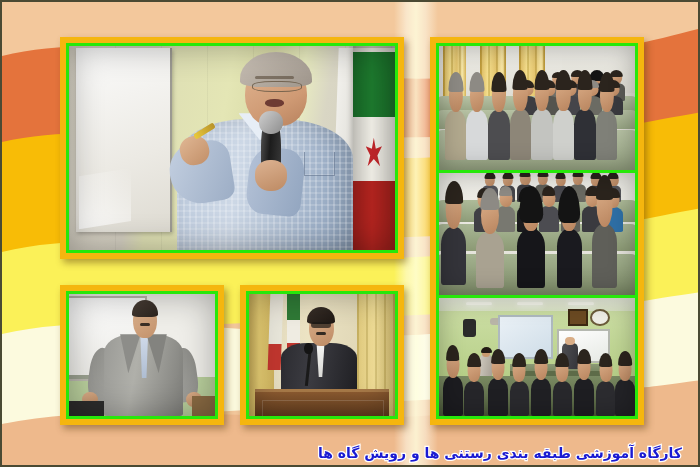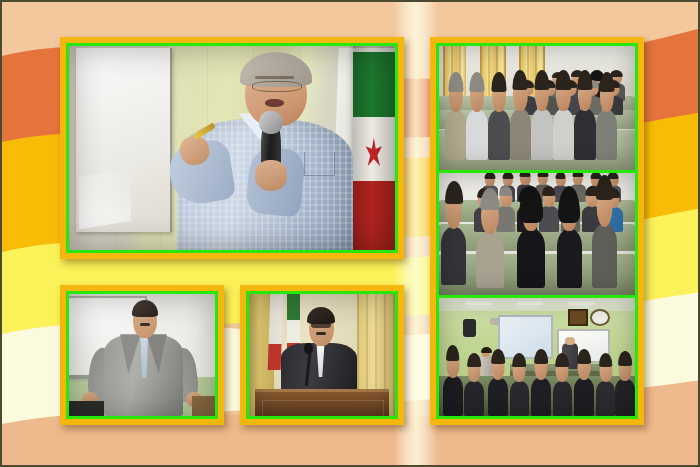--- a/index.html
+++ b/index.html
@@ -437,14 +437,17 @@
           <div class="pers" style="left:80%;top:70%;width:10%;height:30%;background:#2c2c30;"></div>
           <div class="pers" style="left:90%;top:69%;width:10%;height:31%;background:#232327;"></div>
           <div class="flr"></div>
         </div>
       </div>
 
     </div>
   </div>
 
 
+  <div class="cap cap-right">
+    <span class="inkwrap">کارگاه آموزشی طبقه بندی رستنی ها و رویش گاه ها</span>
+  </div>
 
 </div>
 
 </body></html>

